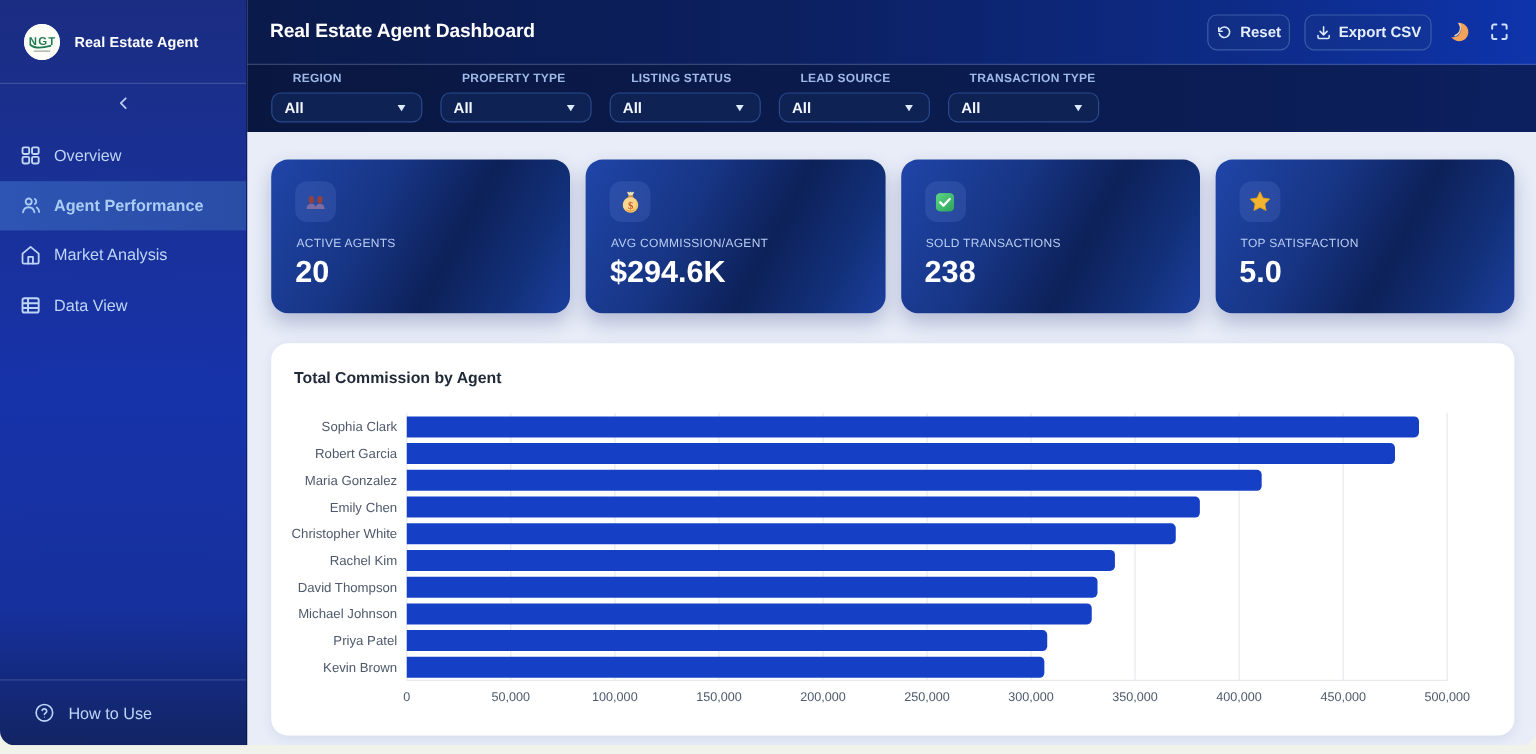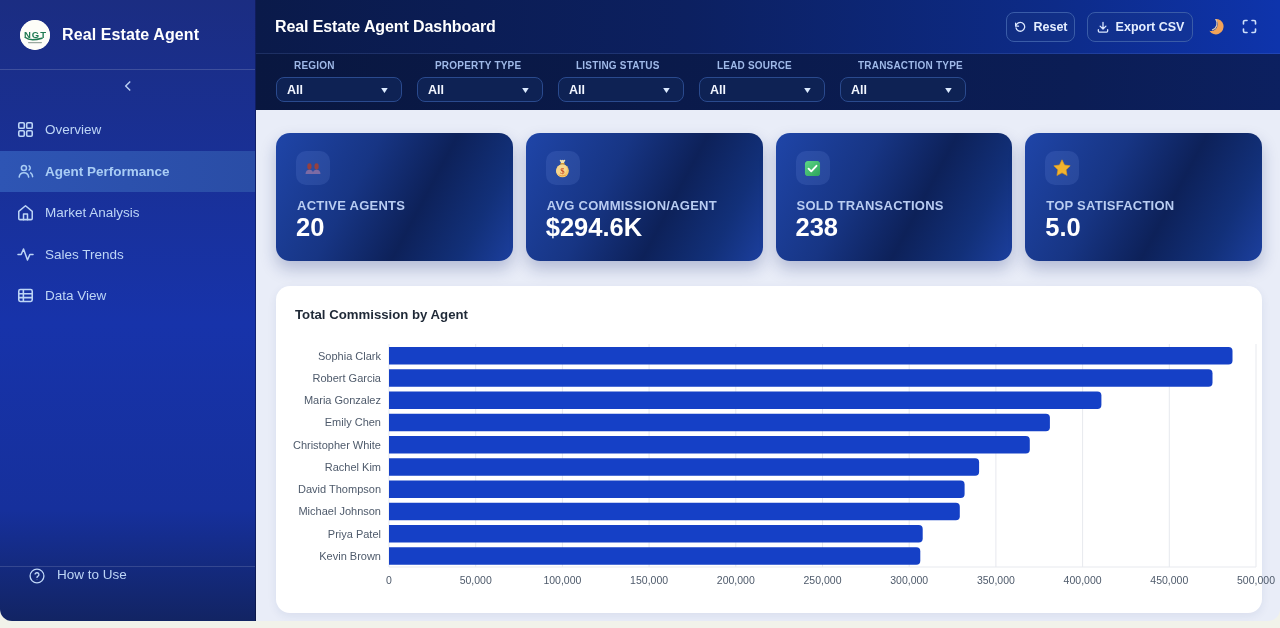--- a/index.html
+++ b/index.html
@@ -1,28 +1,28 @@
 <!DOCTYPE html>
 <html><head>
 <meta charset="utf-8">
 <style>
 *{margin:0;padding:0;box-sizing:border-box}
 html,body{width:1280px;height:628px;overflow:hidden;font-family:"Liberation Sans",sans-serif;background:#f1f2ea}
 .app{position:absolute;top:0;left:0;width:1280px;height:621px;display:flex;border-radius:0 0 12px 12px;overflow:hidden}
 
-.sidebar{width:256px;flex:none;background:linear-gradient(180deg,#1b2d82 0%,#1733aa 52%,#16309c 82%,#122463 100%);color:#d7e3f8;position:relative;border-right:1px solid rgba(0,0,20,.35)}
+.sidebar{width:206px;flex:none;background:linear-gradient(180deg,#1b2d82 0%,#1733aa 52%,#16309c 82%,#122463 100%);color:#d7e3f8;position:relative;border-right:1px solid rgba(0,0,20,.35)}
 .side-head{height:70px;display:flex;align-items:center;padding-left:20px;border-bottom:1px solid rgba(255,255,255,.16)}
 .logo{width:30px;height:30px;border-radius:50%;background:#fdfdf8;flex:none;position:relative;overflow:hidden}
-.side-head .brand{margin-left:12px;font-size:16px;font-weight:bold;color:#fff;letter-spacing:.1px}
+.side-head .brand{margin-left:12px;font-size:12px;font-weight:bold;color:#fff;letter-spacing:.1px}
 .collapse{height:32px;display:flex;align-items:center;justify-content:center;color:#b9cdf0}
 .nav{margin-top:7px}
 .nav-item{height:41.5px;display:flex;align-items:center;padding-left:16px;font-size:13.5px;color:#bdd5f6;position:relative}
 .nav-item svg{width:19px;height:19px;flex:none;margin-right:10px}
 .nav-item.active{background:linear-gradient(90deg,#2e55b4,#2a4da6);color:#a9cdf5;font-weight:bold}
-.side-foot{position:absolute;left:0;right:0;bottom:0;height:55px;border-top:1px solid rgba(255,255,255,.14);display:flex;align-items:flex-start;padding-left:28px;font-size:13.5px;color:#bdd5f6}
+.side-foot{position:absolute;left:0;right:0;bottom:0;height:55px;border-top:1px solid rgba(255,255,255,.14);display:flex;align-items:center;padding-left:28px;font-size:13.5px;color:#bdd5f6}
 .side-foot svg{width:18px;height:18px;margin-right:11px}
 
 .main{flex:1;display:flex;flex-direction:column;min-width:0}
 .head{flex:none}
 .topbar{background:linear-gradient(90deg,#0a1a4a 0%,#0c2060 42%,#0d2b88 78%,#0e34ac 100%)}
 .filters{background:linear-gradient(92deg,#091740 0%,#0b1d55 80%,#0c2060 100%)}
 .topbar{height:54px;display:flex;align-items:center;padding:0 22px 0 19px;border-bottom:1px solid rgba(130,160,230,.16)}
 .topbar h1{font-size:16px;font-weight:bold;color:#fff;letter-spacing:-.1px}
 .tb-right{margin-left:auto;display:flex;align-items:center}
 .btn{height:30px;display:flex;align-items:center;justify-content:center;border-radius:8px;font-size:12.5px;font-weight:bold;color:#e4eeff;border:1px solid #3a5ca8;background:rgba(30,60,130,.25)}
@@ -32,21 +32,21 @@
 .filters{height:56px;display:flex;padding-left:20px}
 .fgroup{width:126px;margin-right:15px;padding-top:6px}
 .fgroup label{display:block;font-size:10px;font-weight:bold;letter-spacing:.2px;color:#9fb9e8;margin-bottom:6px;margin-left:18px}
 .fselect{height:25px;background:#0e2254;border:1px solid #2a4a8e;border-radius:8px;display:flex;align-items:center;padding:0 11px 0 10px;color:#f2f6ff;font-size:12.5px;font-weight:bold}
 .fselect .arr{margin-left:auto;font-size:11px;color:#dcebff;transform:scaleY(.8)}
 
 .content{flex:1;background:#e9edf8;padding:23px 18px 0 20px}
 .kpis{display:flex;gap:13px}
 .kpi{flex:1;height:128px;border-radius:14px;position:relative;background:linear-gradient(118deg,#1f45a8 0%,#173584 35%,#0d2159 60%,#123079 82%,#1c3f9e 100%);box-shadow:0 8px 16px rgba(20,40,110,.25)}
 .kpi .chip{position:absolute;left:20px;top:18px;width:34px;height:34px;border-radius:10px;background:rgba(150,180,255,.13);display:flex;align-items:center;justify-content:center}
-.kpi .lab{position:absolute;left:21px;top:65px;font-size:13px;font-weight:bold;letter-spacing:.25px;color:#b9cdf2}
+.kpi .lab{position:absolute;left:21px;top:65px;font-size:10px;font-weight:normal;letter-spacing:.25px;color:#b9cdf2}
 .kpi .val{position:absolute;left:20px;top:80px;font-size:25.5px;font-weight:bold;color:#fff}
 .chartcard{margin-top:25px;height:327px;background:#fff;border-radius:14px;box-shadow:0 3px 10px rgba(30,50,120,.08);position:relative}
 .chartcard h2{position:absolute;left:19px;top:21px;font-size:13.2px;font-weight:bold;color:#1f2937}
 .chartcard svg{position:absolute;left:0;top:0}
 </style>
 </head>
 <body>
 <div class="app">
   <aside class="sidebar">
     <div class="side-head">
@@ -73,23 +73,20 @@
       <div class="nav-item active"><svg viewBox="0 0 24 24" fill="none" stroke="currentColor" stroke-width="1.9" stroke-linecap="round" stroke-linejoin="round">
             <circle cx="10" cy="7.5" r="3.2"></circle>
             <path d="M4 19c.5-3.5 3-5.5 6-5.5s5.5 2 6 5.5"></path>
             <path d="M16.5 4.8a3.2 3.2 0 0 1 0 5.4"></path>
             <path d="M18.5 13.7c1.4 1 2.3 2.6 2.5 4.8"></path>
           </svg>Agent Performance</div>
       <div class="nav-item"><svg viewBox="0 0 24 24" fill="none" stroke="currentColor" stroke-width="1.9" stroke-linecap="round" stroke-linejoin="round">
             <path d="M3.5 10.5 12 3.5l8.5 7v9a1.5 1.5 0 0 1-1.5 1.5H5a1.5 1.5 0 0 1-1.5-1.5z"></path>
             <path d="M9.5 21v-7h5v7"></path>
           </svg>Market Analysis</div>
-      <div class="nav-item"><svg viewBox="0 0 24 24" fill="none" stroke="currentColor" stroke-width="1.9" stroke-linecap="round" stroke-linejoin="round">
-            <polyline points="2.5 12 6.5 12 9.5 5 14.5 19 17.5 12 21.5 12"></polyline>
-          </svg>Sales Trends</div>
       <div class="nav-item"><svg viewBox="0 0 24 24" fill="none" stroke="currentColor" stroke-width="2" stroke-linejoin="round">
             <rect x="3.5" y="4.5" width="17" height="15" rx="2"></rect>
             <path d="M3.5 9.7h17M3.5 14.7h17M9.3 4.5v15"></path>
           </svg>Data View</div>
     </nav>
     <div class="side-foot"><svg viewBox="0 0 24 24" fill="none" stroke="currentColor" stroke-width="1.8" stroke-linecap="round">
           <circle cx="12" cy="12" r="9.2"></circle>
           <path d="M9.4 9.3a2.7 2.7 0 0 1 5.2 1c0 1.8-2.6 2.2-2.6 3.6"></path>
           <circle cx="12" cy="16.8" r="0.6" fill="currentColor" stroke="none"></circle>
         </svg>How to Use</div>

